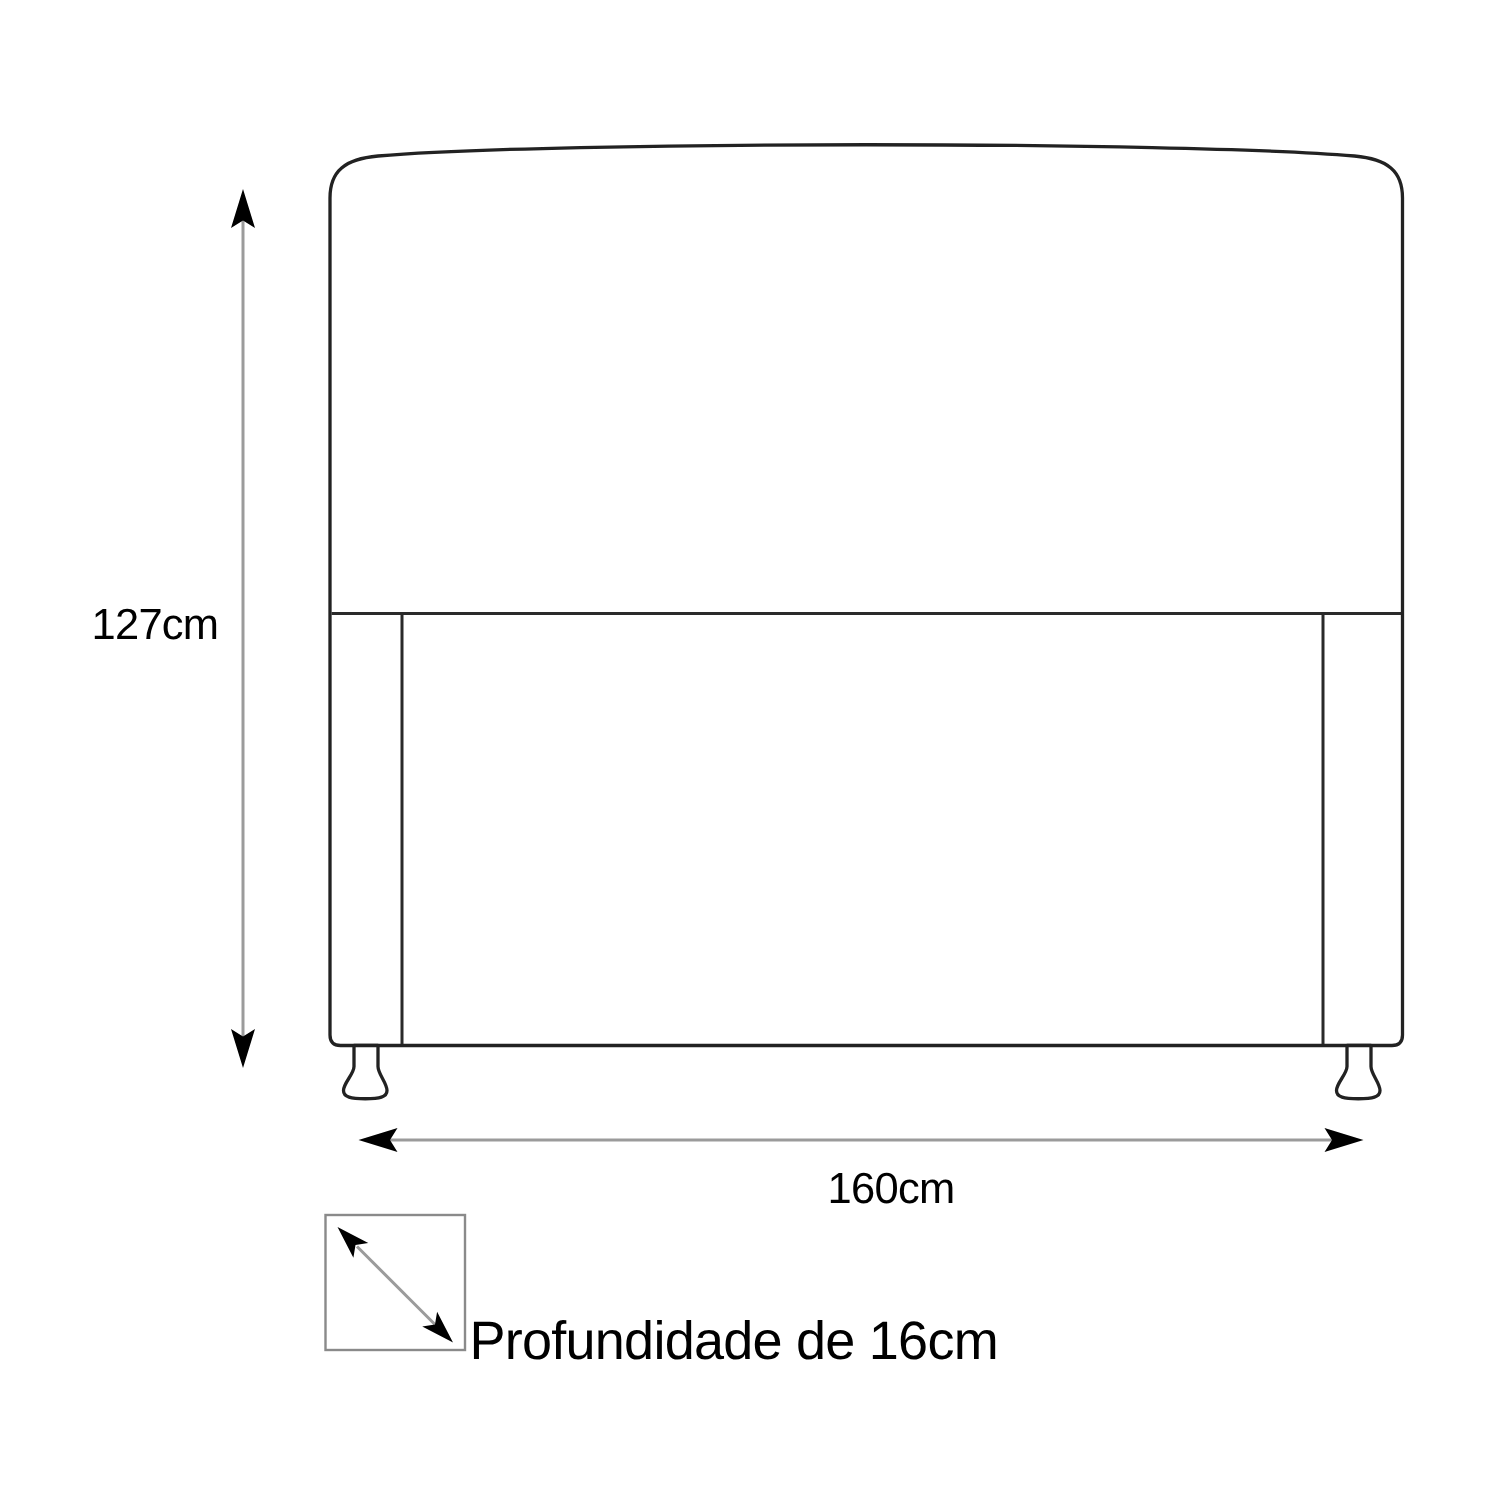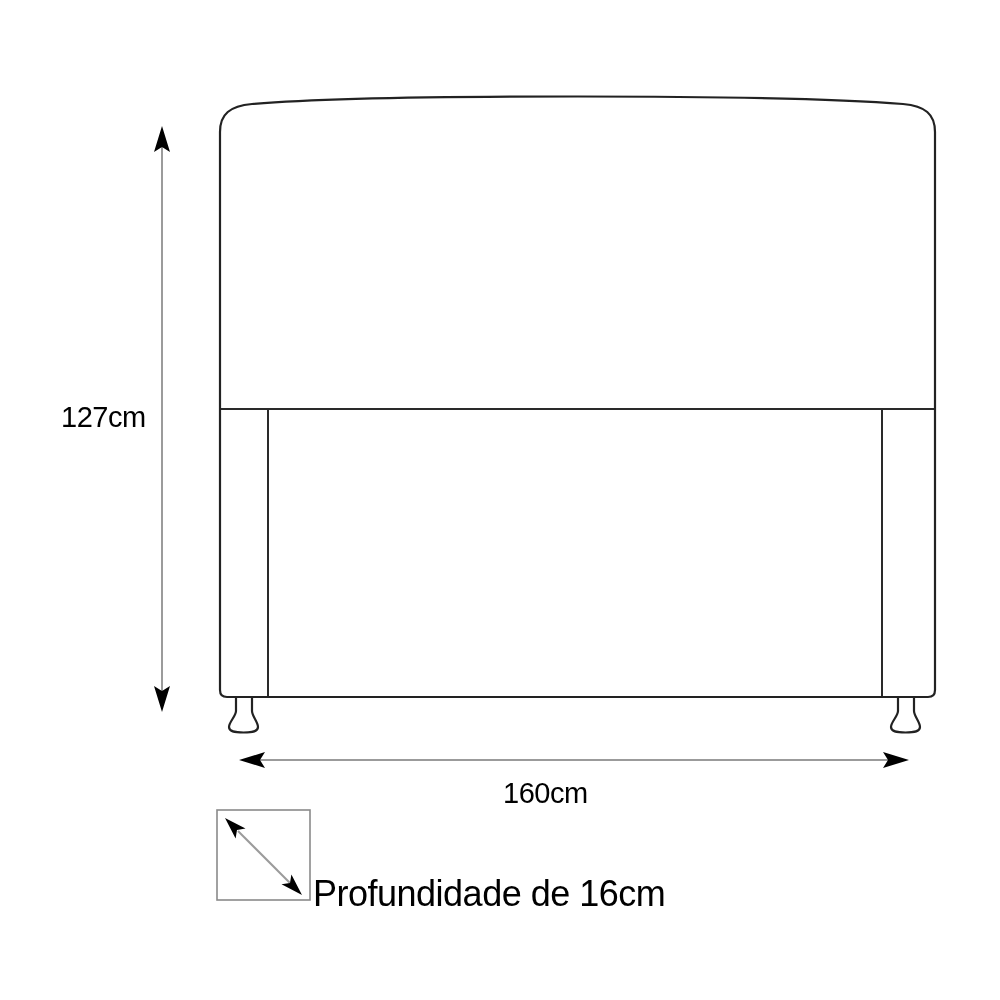--- a/index.html
+++ b/index.html
@@ -53,21 +53,21 @@
   }
   .dim-label {
     position: absolute;
     color: #000000;
     font-size: 29px;
     letter-spacing: -0.5px;
     line-height: 1;
     white-space: nowrap;
   }
   #height-label { left: 61px;  top: 403px; }
-  #width-label  { left: 503px; top: 779px; width: 140px; text-align: left; }
+  #width-label  { left: 524px; top: 779px; width: 140px; text-align: center; }
   #depth-label  { left: 313px; top: 876px; font-size: 36px; }
 </style>
 </head>
 <body>
 
 <div id="canvas">
 
   <svg id="drawing" width="1000" height="1000" viewBox="0 0 1000 1000">
 
     <path class="outline" d="M 227 697 Q 220 697 220 690 L 220 132

